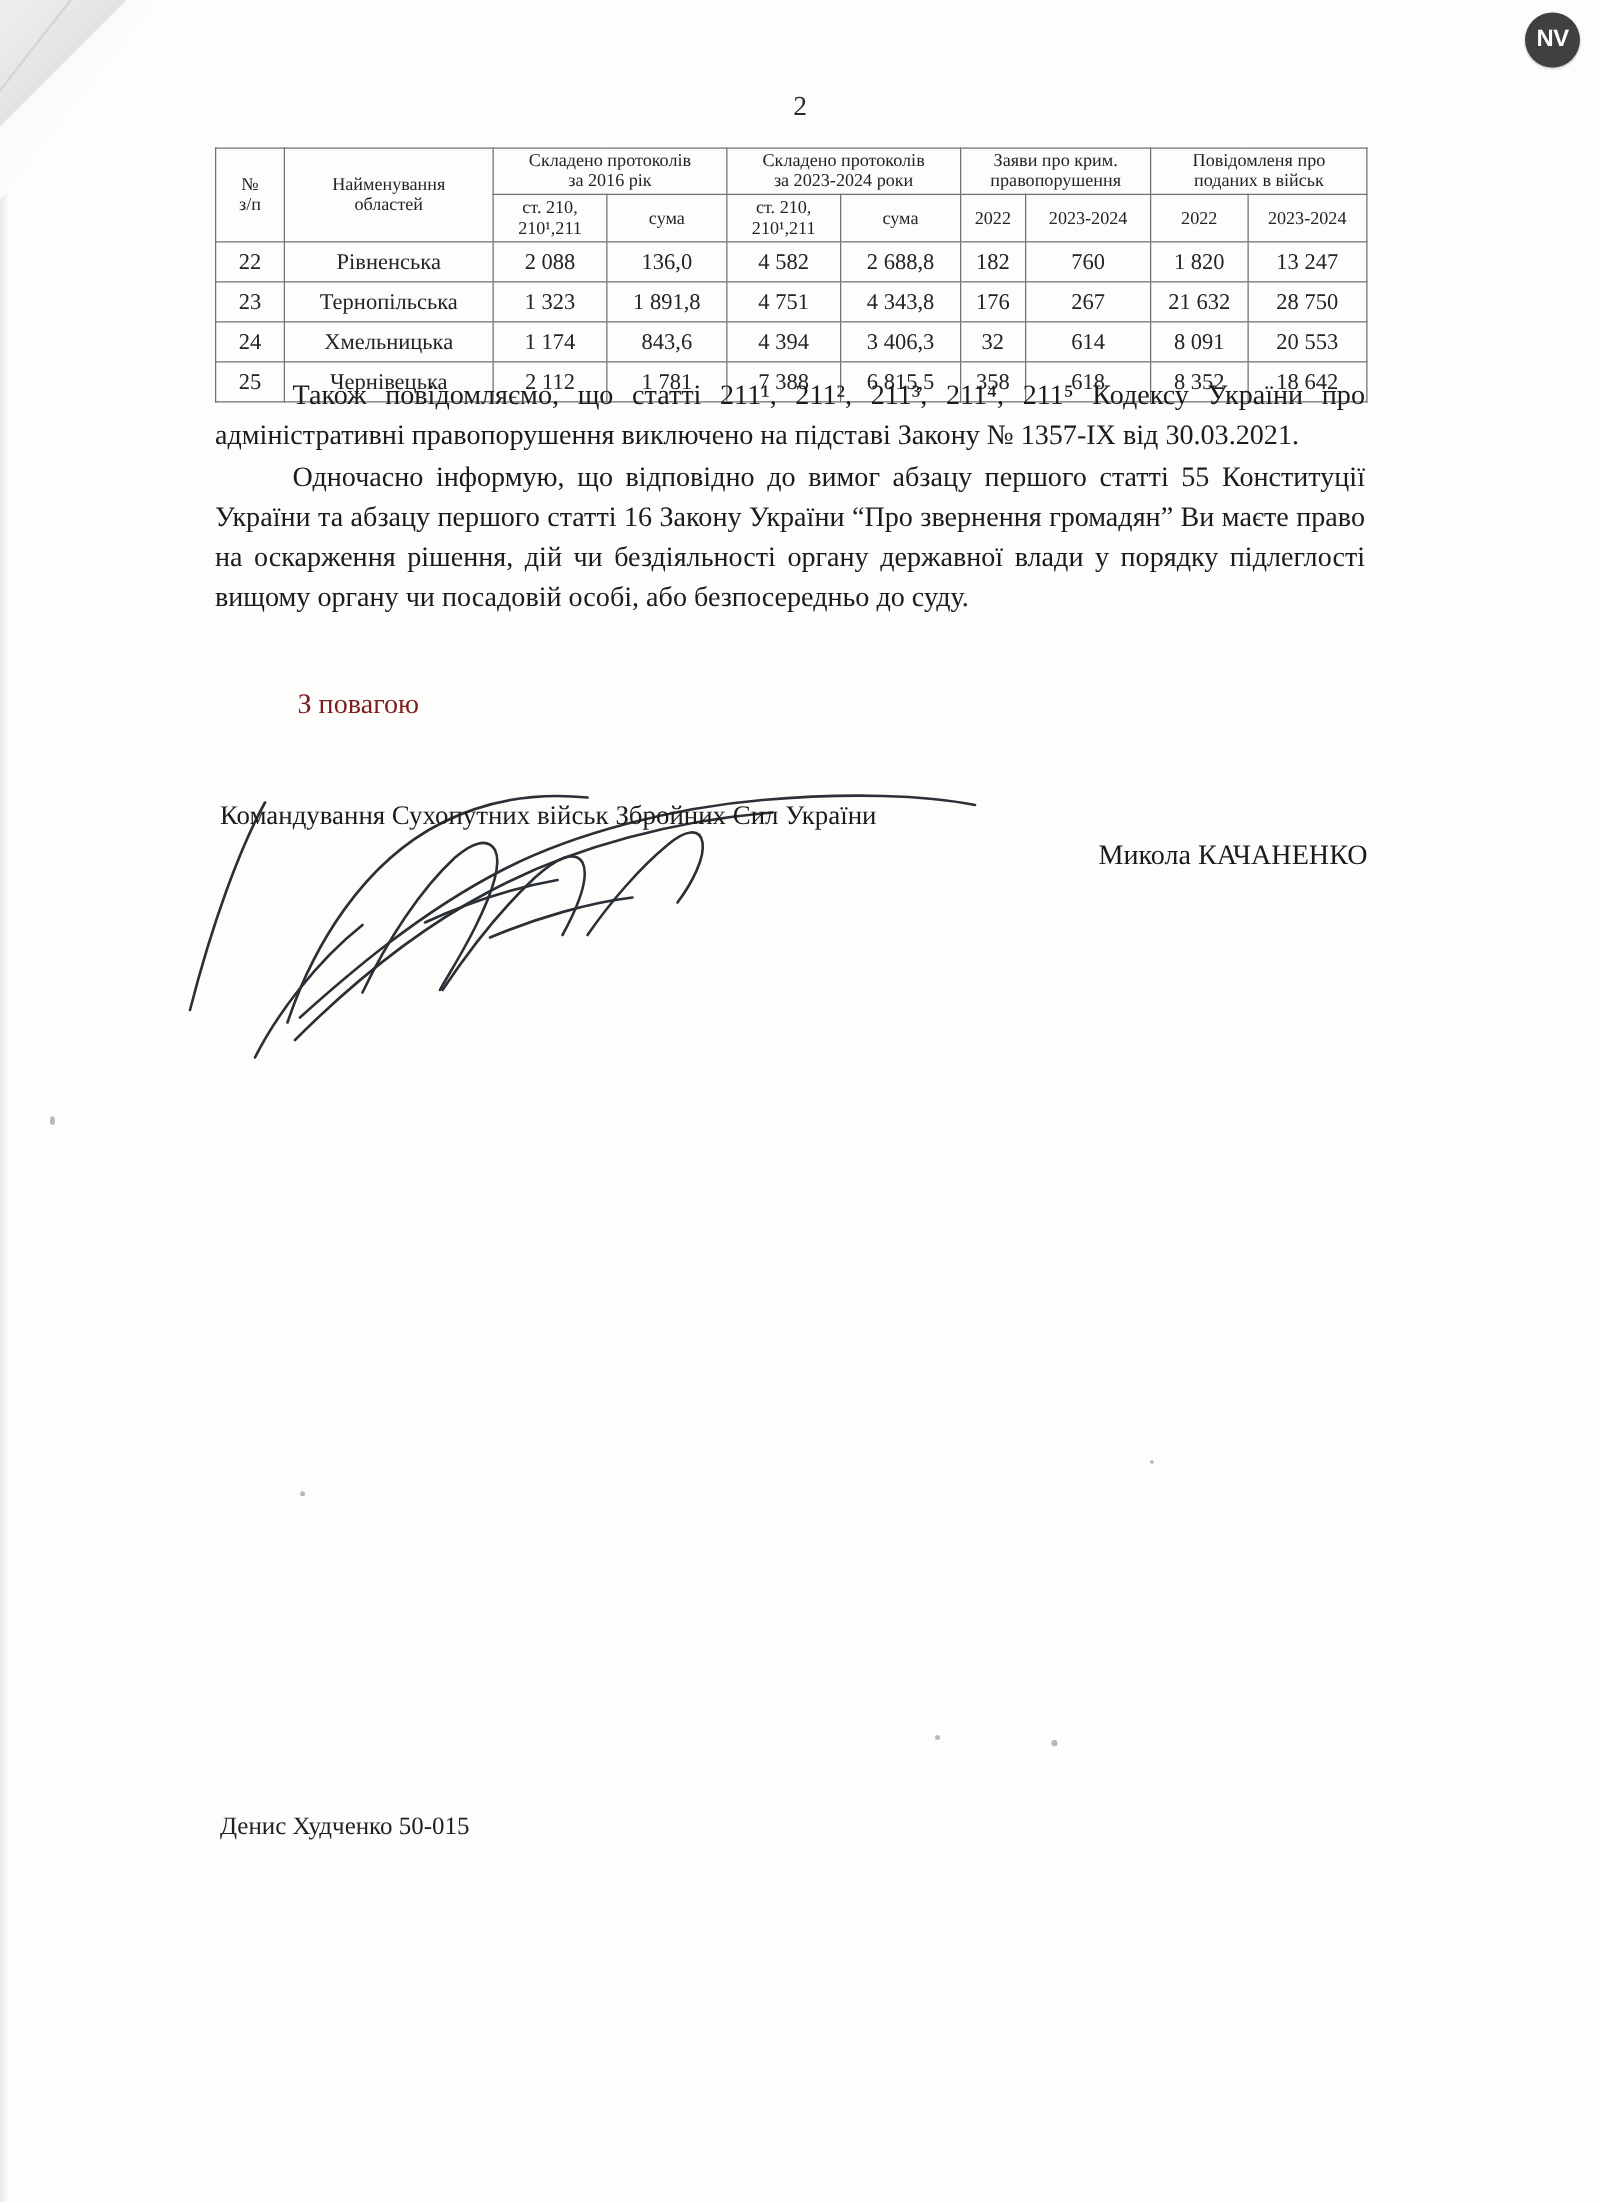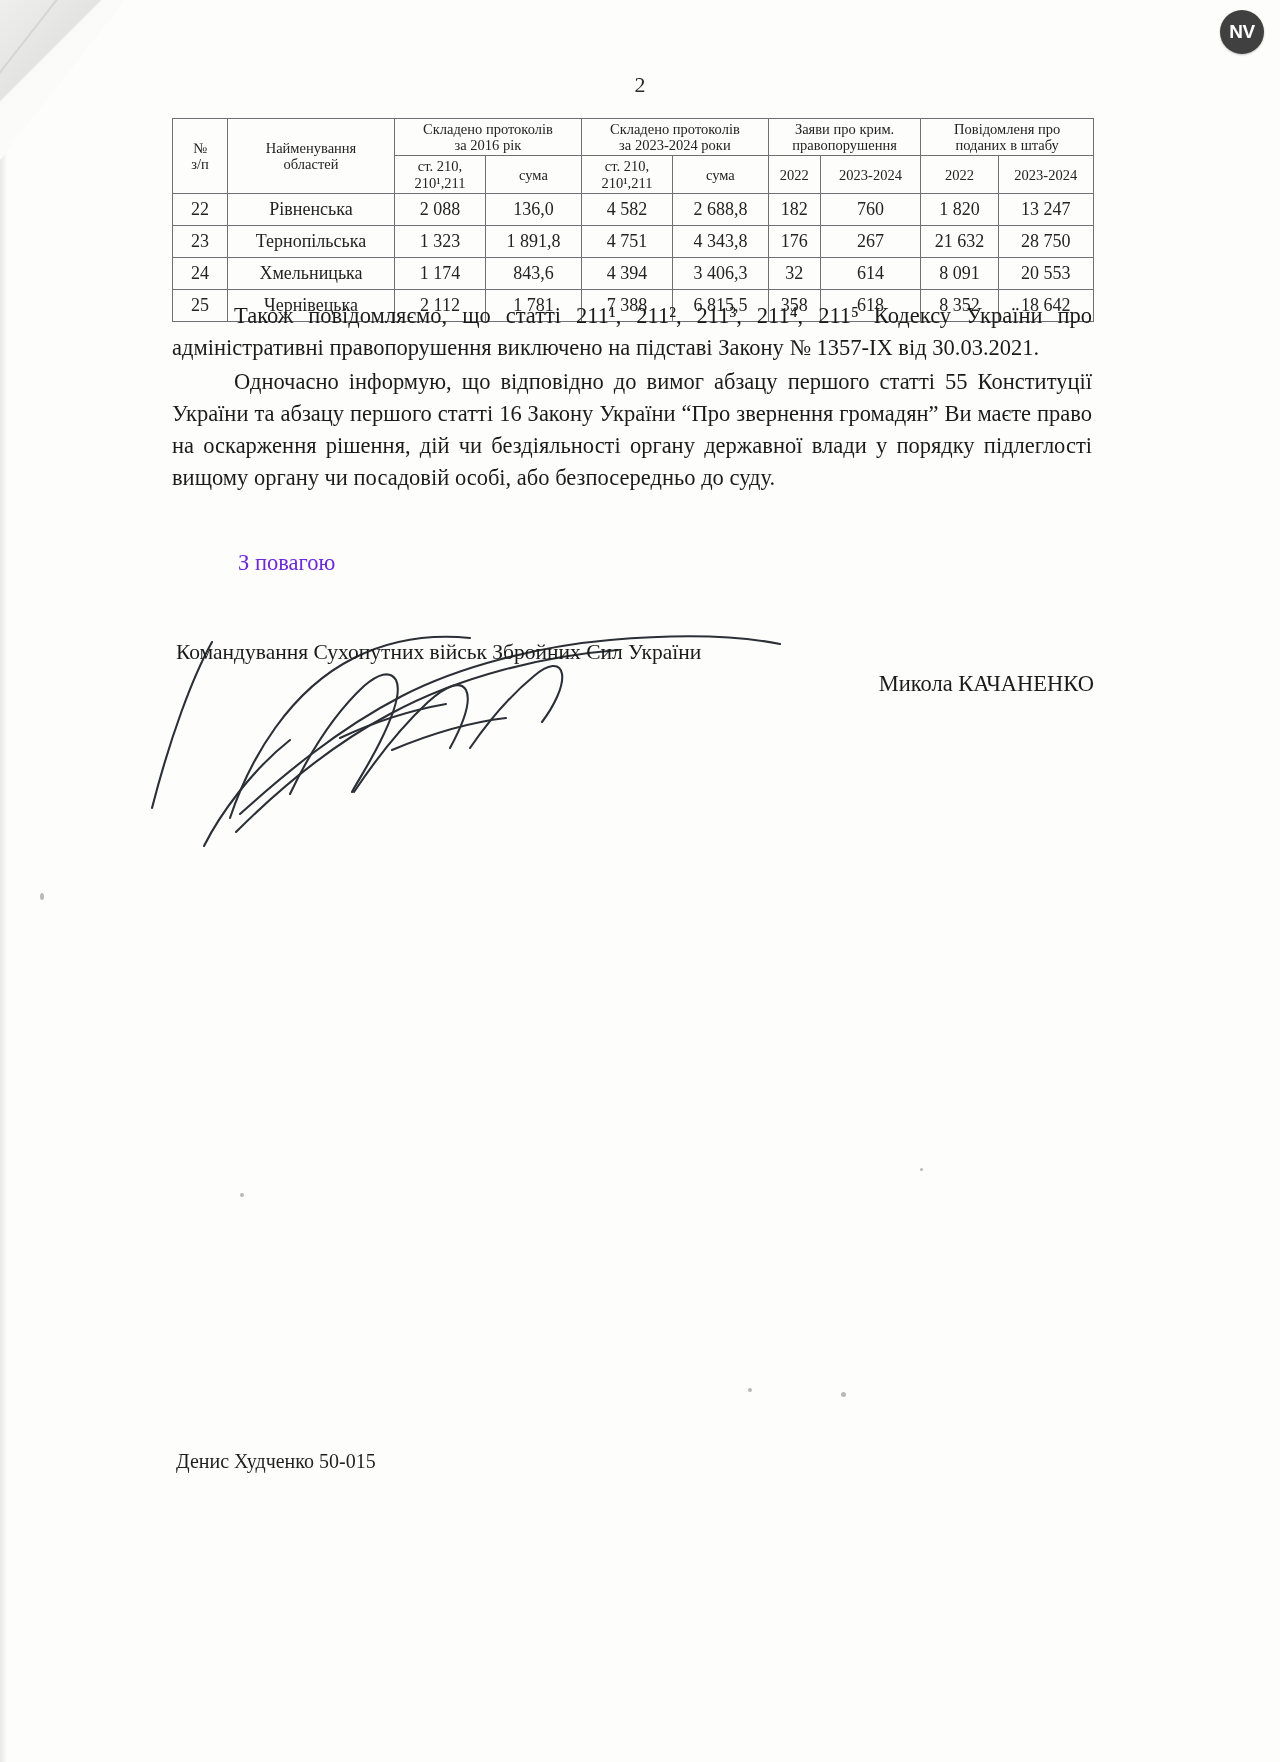--- a/index.html
+++ b/index.html
@@ -131,21 +131,21 @@
   }
   p.para.last-justify {
     text-align: justify;
   }
 
   .regards {
     position: absolute;
     top: 550px;
     left: 238px;
     font-size: 22.5px;
-    color: #6d28d9;
+    color: #7f1d1d;
   }
 
   
   .sig-block {
     position: absolute;
     top: 638px;
     left: 176px;
     width: 918px;
   }
   .sig-line {
@@ -217,21 +217,21 @@
           <th colspan="2">
             <span>Складено протоколів</span><br>
             <span>за 2023-2024 роки</span>
           </th>
           <th colspan="2">
             <span>Заяви про крим.</span><br>
             <span>правопорушення</span>
           </th>
           <th colspan="2">
             <span>Повідомленя про</span><br>
-            <span>поданих в штабу</span>
+            <span>поданих в військ</span>
           </th>
         </tr>
         <tr>
           <th class="th-sub">
             <span>ст. 210,</span><br>
             <span>210¹,211</span>
           </th>
           <th class="th-sub">сума</th>
           <th class="th-sub">
             <span>ст. 210,</span><br>

